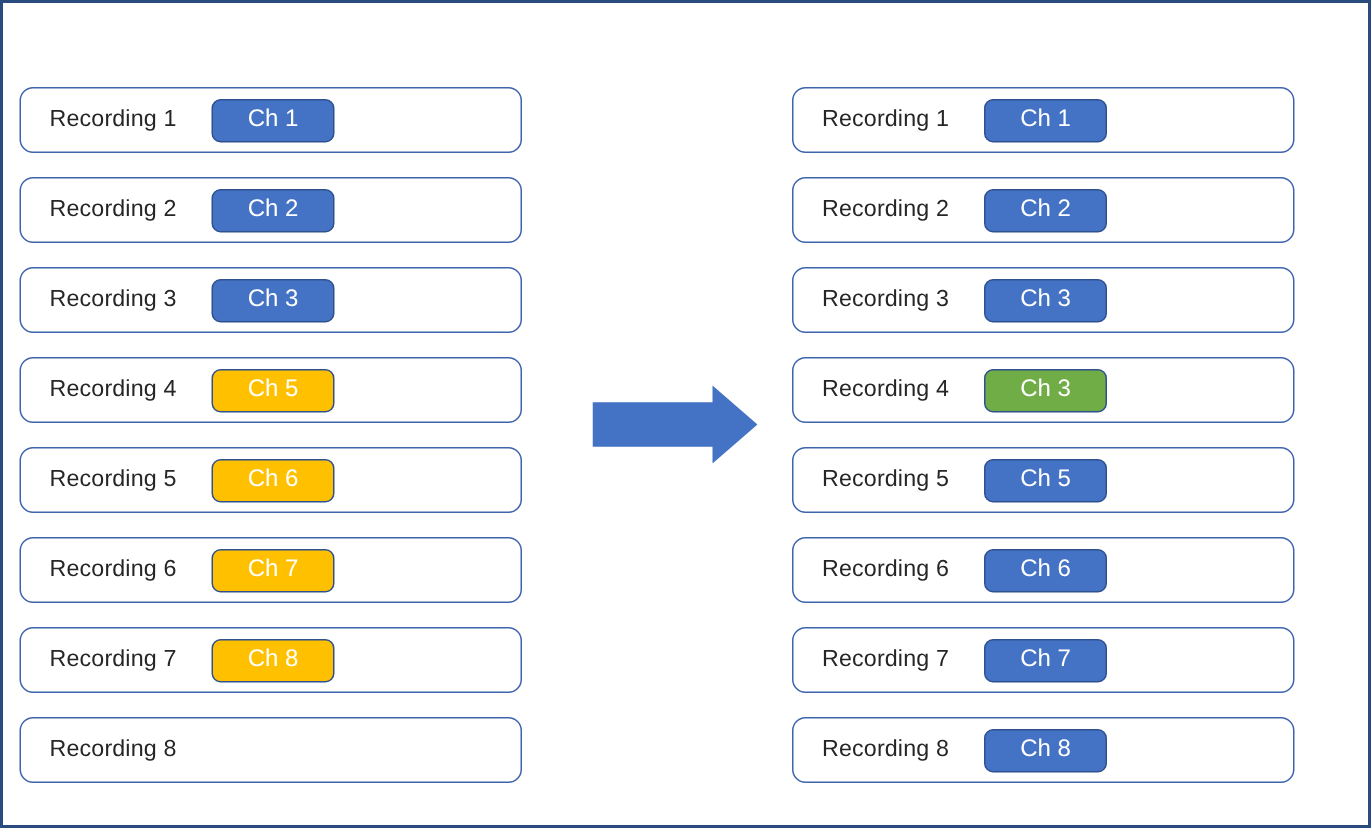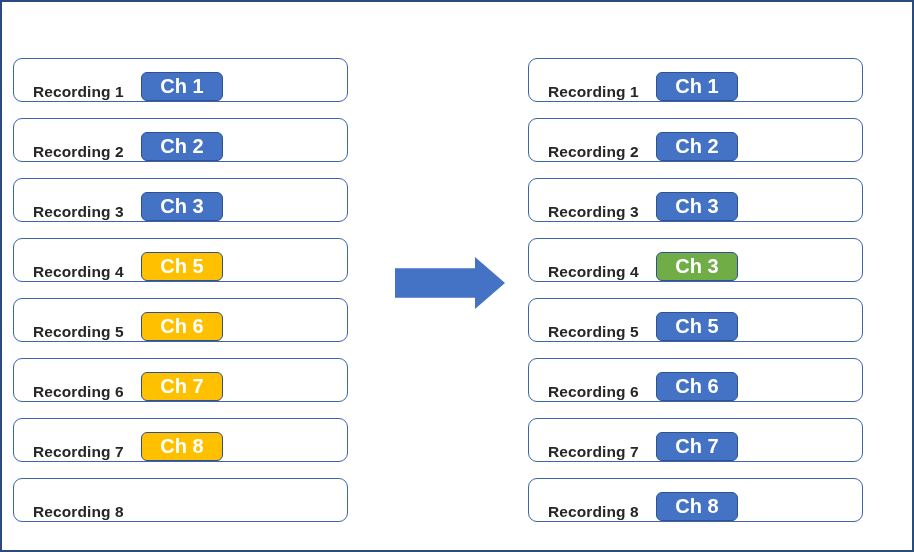--- a/index.html
+++ b/index.html
@@ -25,41 +25,40 @@
   .column-left  { left: 11px; }
   .column-right { left: 526px; }
 
   .row-box {
     box-sizing: border-box;
     height: 44px;
     background: #ffffff;
     border: 1.5px solid #3E64AE;
     border-radius: 9px;
     display: flex;
-    align-items: flex-end;
+    align-items: center;
     padding-left: 19px;
-    font-weight: bold;
   }
 
   .rec-label {
     width: 108px;
     font-size: 15.5px;
     color: #262626;
     letter-spacing: 0.1px;
     white-space: nowrap;
   }
 
   .chip {
     box-sizing: border-box;
     width: 82px;
     height: 29px;
     border: 1px solid #2F528F;
     border-radius: 6px;
     color: #ffffff;
-    font-size: 20px;
+    font-size: 16px;
     display: flex;
     align-items: center;
     justify-content: center;
     white-space: nowrap;
   }
 
   .arrow {
     position: absolute;
     left: 393px;
     top: 255px;

